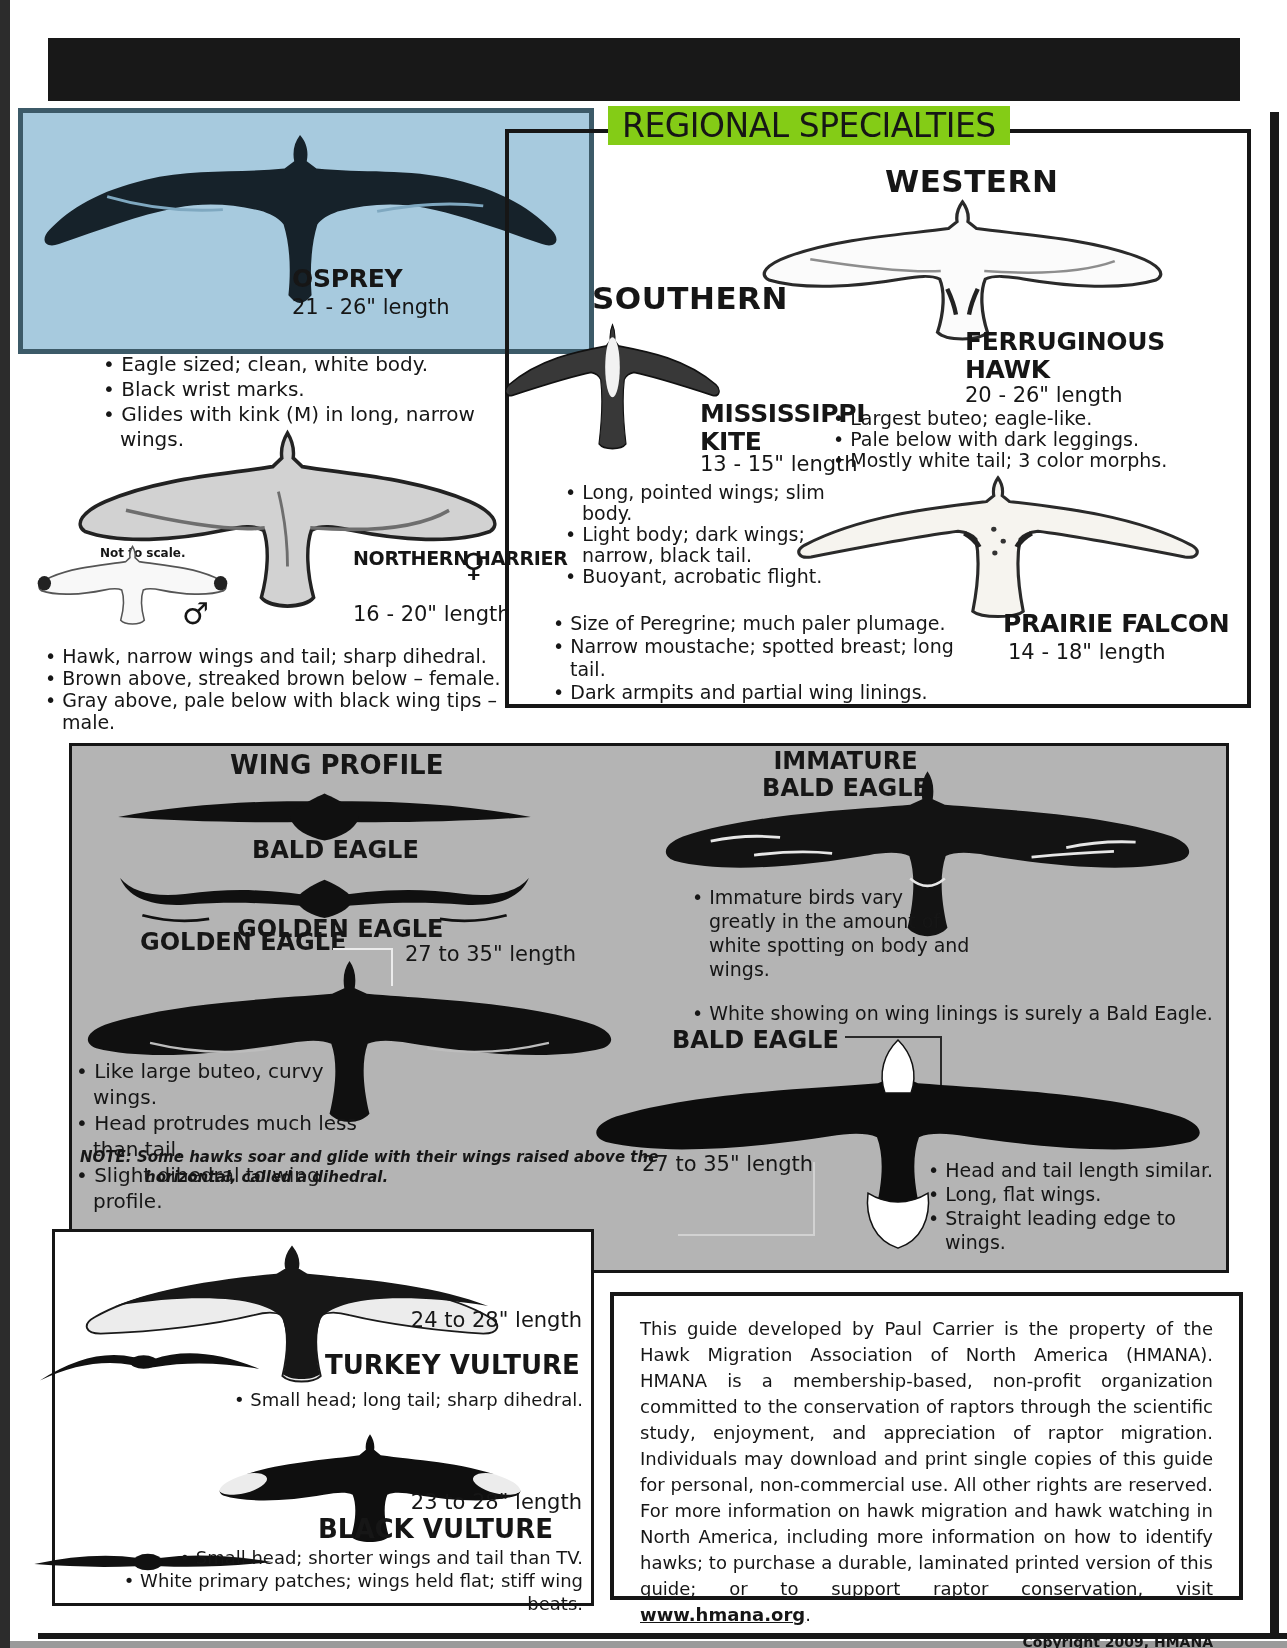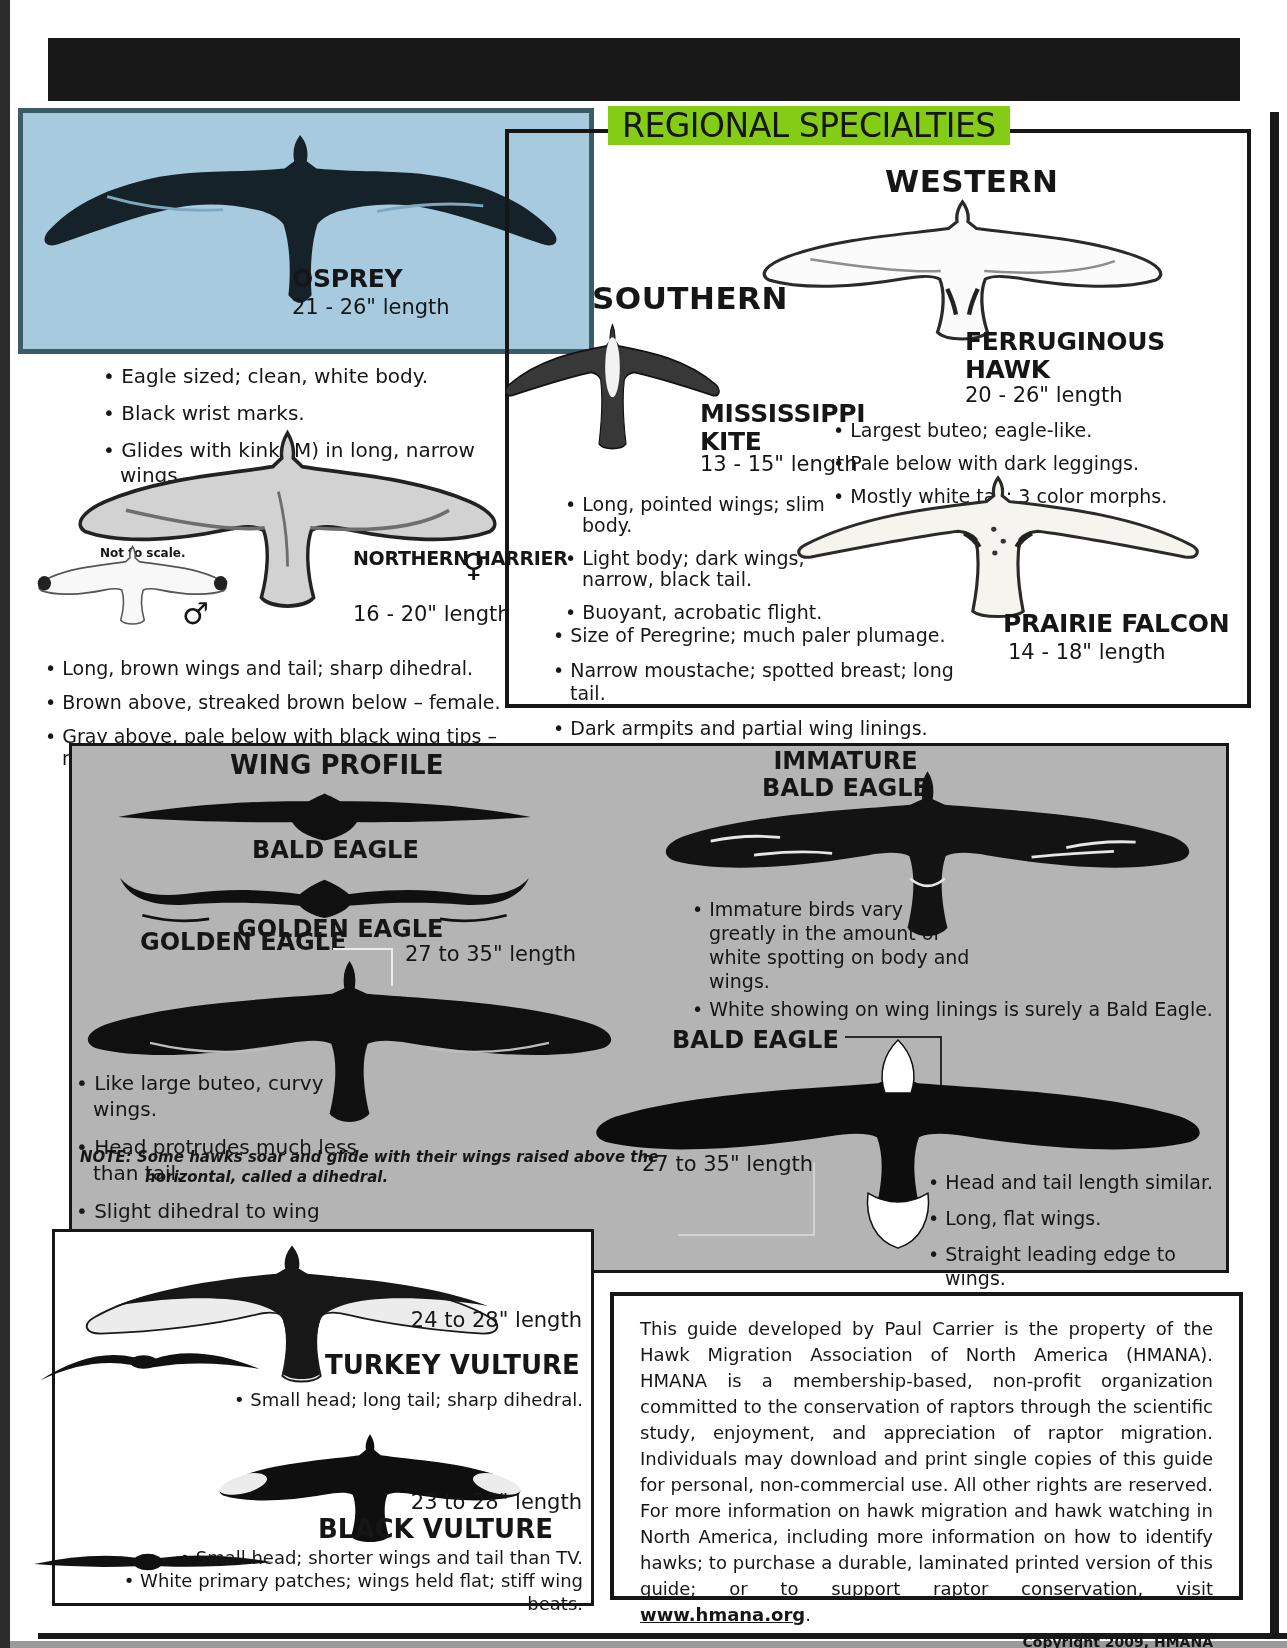--- a/index.html
+++ b/index.html
@@ -16,21 +16,21 @@
   .blue-box{left:18px;top:108px;width:566px;height:236px;background:#a7cade;border:5px solid #3c5a68;}
   .regional-box{left:505px;top:129px;width:738px;height:571px;border:4px solid #161616;background:transparent;}
   .gray-box{left:69px;top:743px;width:1154px;height:524px;background:#b4b4b4;border:3px solid #161616;}
   .vulture-box{left:52px;top:1229px;width:536px;height:371px;background:#ffffff;border:3px solid #161616;}
   .hmana-box{left:610px;top:1292px;width:633px;height:308px;background:#ffffff;border:4px solid #161616;box-sizing:border-box;padding:20px 26px 10px 26px;}
   
   .main-title{font-weight:400;font-size:33px;letter-spacing:-0.5px;background:#84cc16;padding:0 14px;white-space:nowrap;text-align:right;}
   .region-h{font-weight:800;font-size:31px;letter-spacing:0.5px;white-space:nowrap;}
   .sp-name{font-weight:bold;font-size:25px;line-height:1.1;letter-spacing:-0.3px;}
   .len{font-size:21px;}
-  .b{font-size:19px;line-height:22px;padding-left:17px;text-indent:-17px;margin-top:12px;}
+  .b{font-size:19px;line-height:22px;padding-left:17px;text-indent:-17px;}
   .b::before{content:"• ";}
   .b-r{font-size:18px;line-height:23px;text-align:right;}
   .b-r::before{content:"• ";}
   .small-bold{font-weight:bold;font-size:12px;margin-top:12px;}
   .note-t{font-weight:bold;font-size:15px;line-height:19px;font-style:italic;}
   .sym{font-weight:bold;}
   .footer-text{font-size:18px;line-height:26px;text-align:justify;}
   .copyright{font-weight:bold;font-size:14px;text-align:right;margin-top:6px;}
   .lnk{text-decoration:underline;font-weight:bold;}
   .bracket-light{border-top:2px solid #ececec;border-right:2px solid #ececec;}
@@ -130,21 +130,21 @@
   <svg class="abs" style="left:30px;top:542px;width:205px;height:95px" viewBox="0 0 400 170" preserveAspectRatio="none">
     <use href="#p-buteo" fill="#f8f8f8" stroke="#555" stroke-width="3"></use>
     <circle cx="28" cy="74" r="13" fill="#222"></circle>
     <circle cx="372" cy="74" r="13" fill="#222"></circle>
   </svg>
   <div class="abs sym" style="left:182px;top:596px;font-size:30px">♂</div>
   <div class="abs sp-name" style="left:353px;top:548px;width:240px;font-size:19px">NORTHERN HARRIER</div>
   <div class="abs sym" style="left:462px;top:546px;font-size:32px">♀</div>
   <div class="abs len" style="left:353px;top:602px">16 - 20" length</div>
   <div class="abs" style="left:45px;top:645px;width:475px">
-    <div class="b">Long, brown wings and tail; sharp dihedral.</div>
+    <div class="b">Hawk, narrow wings and tail; sharp dihedral.</div>
     <div class="b">Brown above, streaked brown below – female.</div>
     <div class="b">Gray above, pale below with black wing tips – male.</div>
   </div>
 
   <div class="abs gray-box"></div>
   <div class="abs" style="left:230px;top:750px;font-weight:bold;font-size:26px">WING PROFILE</div>
 
   <svg class="abs" style="left:112px;top:788px;width:425px;height:58px" viewBox="0 0 420 64" preserveAspectRatio="none">
     <path d="M6 32 C70 18 150 13 210 15 C270 13 350 18 414 32 C350 37 270 39 210 37 C150 39 70 37 6 32 Z" fill="#101010"></path>
     <path d="M210 6 C226 14 242 24 244 33 C240 46 226 54 210 58 C194 54 180 46 176 33 C178 24 194 14 210 6 Z" fill="#101010"></path>
@@ -181,21 +181,21 @@
     <g stroke="#e6e6e6" stroke-width="3" fill="none">
       <path d="M70 85 q40 -8 80 -4"></path>
       <path d="M120 100 q50 -6 90 -2"></path>
       <path d="M480 92 q40 -8 80 -6"></path>
       <path d="M440 102 q50 -4 95 -6"></path>
       <path d="M300 125 q20 16 40 0"></path>
     </g>
   </svg>
   <div class="abs" style="left:692px;top:885px">
     <div class="b" style="line-height:24px;width:265px">Immature birds vary greatly in the amount of white spotting on body and wings.</div>
-    <div class="b" style="line-height:24px;width:520px;margin-top:4px">White showing on wing linings is surely a Bald Eagle.</div>
+    <div class="b" style="line-height:24px;width:520px;margin-top:20px">White showing on wing linings is surely a Bald Eagle.</div>
   </div>
 
   <div class="abs" style="left:672px;top:1026px;font-weight:bold;font-size:24px">BALD EAGLE</div>
   <div class="abs bracket-dark" style="left:845px;top:1036px;width:95px;height:82px"></div>
   <div class="abs bracket-tail" style="left:678px;top:1162px;width:135px;height:72px"></div>
   <svg class="abs" style="left:578px;top:1038px;width:640px;height:220px" viewBox="0 0 640 224" preserveAspectRatio="none">
     <use href="#p-eagle" fill="#0d0d0d"></use>
     <path d="M320 2 C306 16 300 36 307 56 L333 56 C340 36 334 16 320 2 Z" fill="#ffffff" stroke="#111" stroke-width="1.5"></path>
     <path d="M290 158 C287 184 297 206 320 214 C343 206 353 184 350 158 C331 170 309 170 290 158 Z" fill="#ffffff" stroke="#111" stroke-width="1.5"></path>
   </svg>

